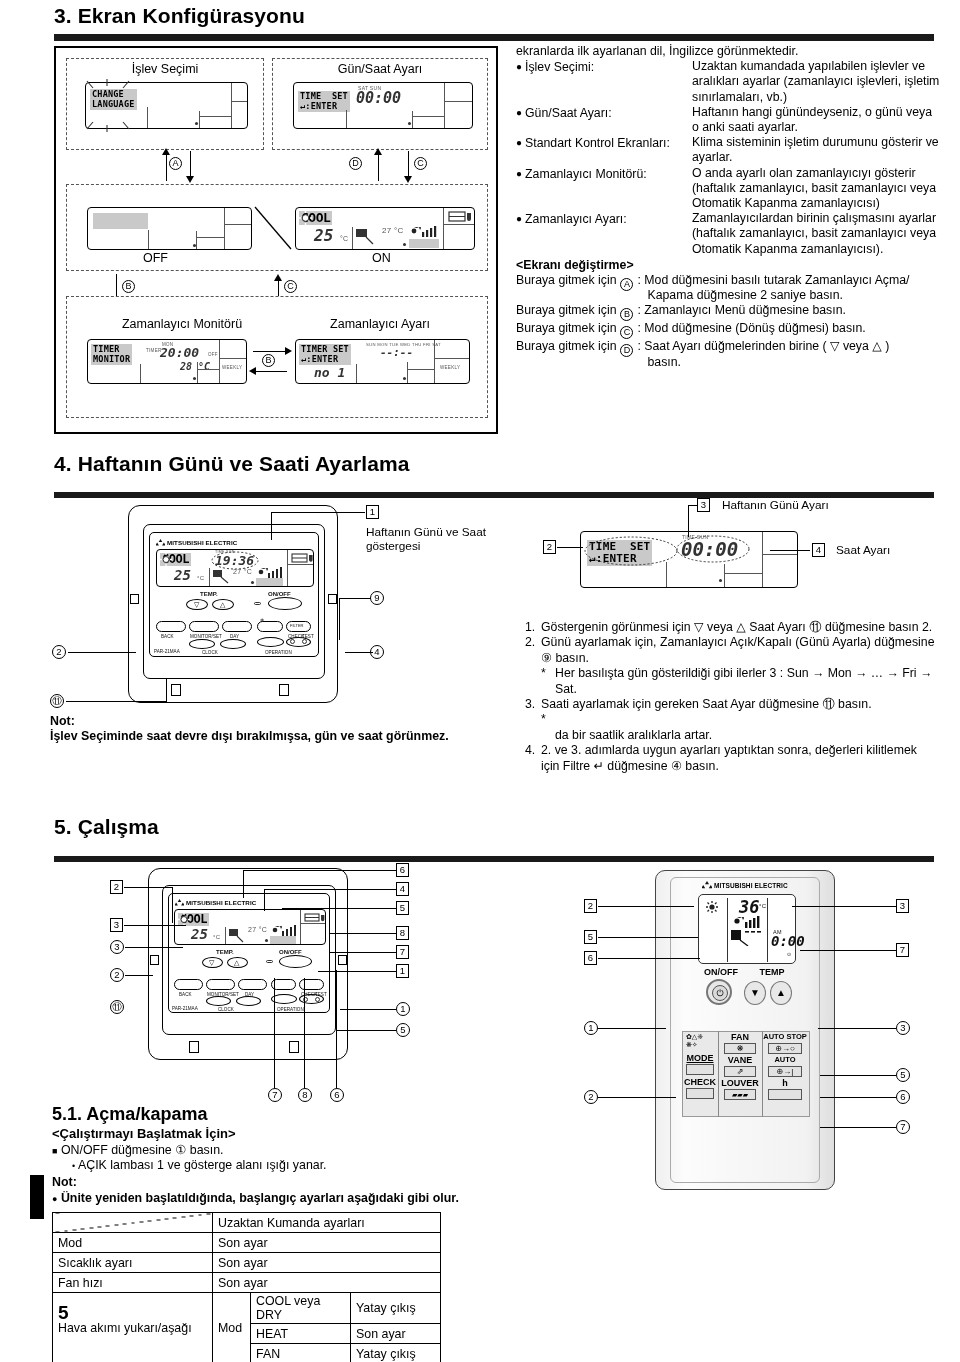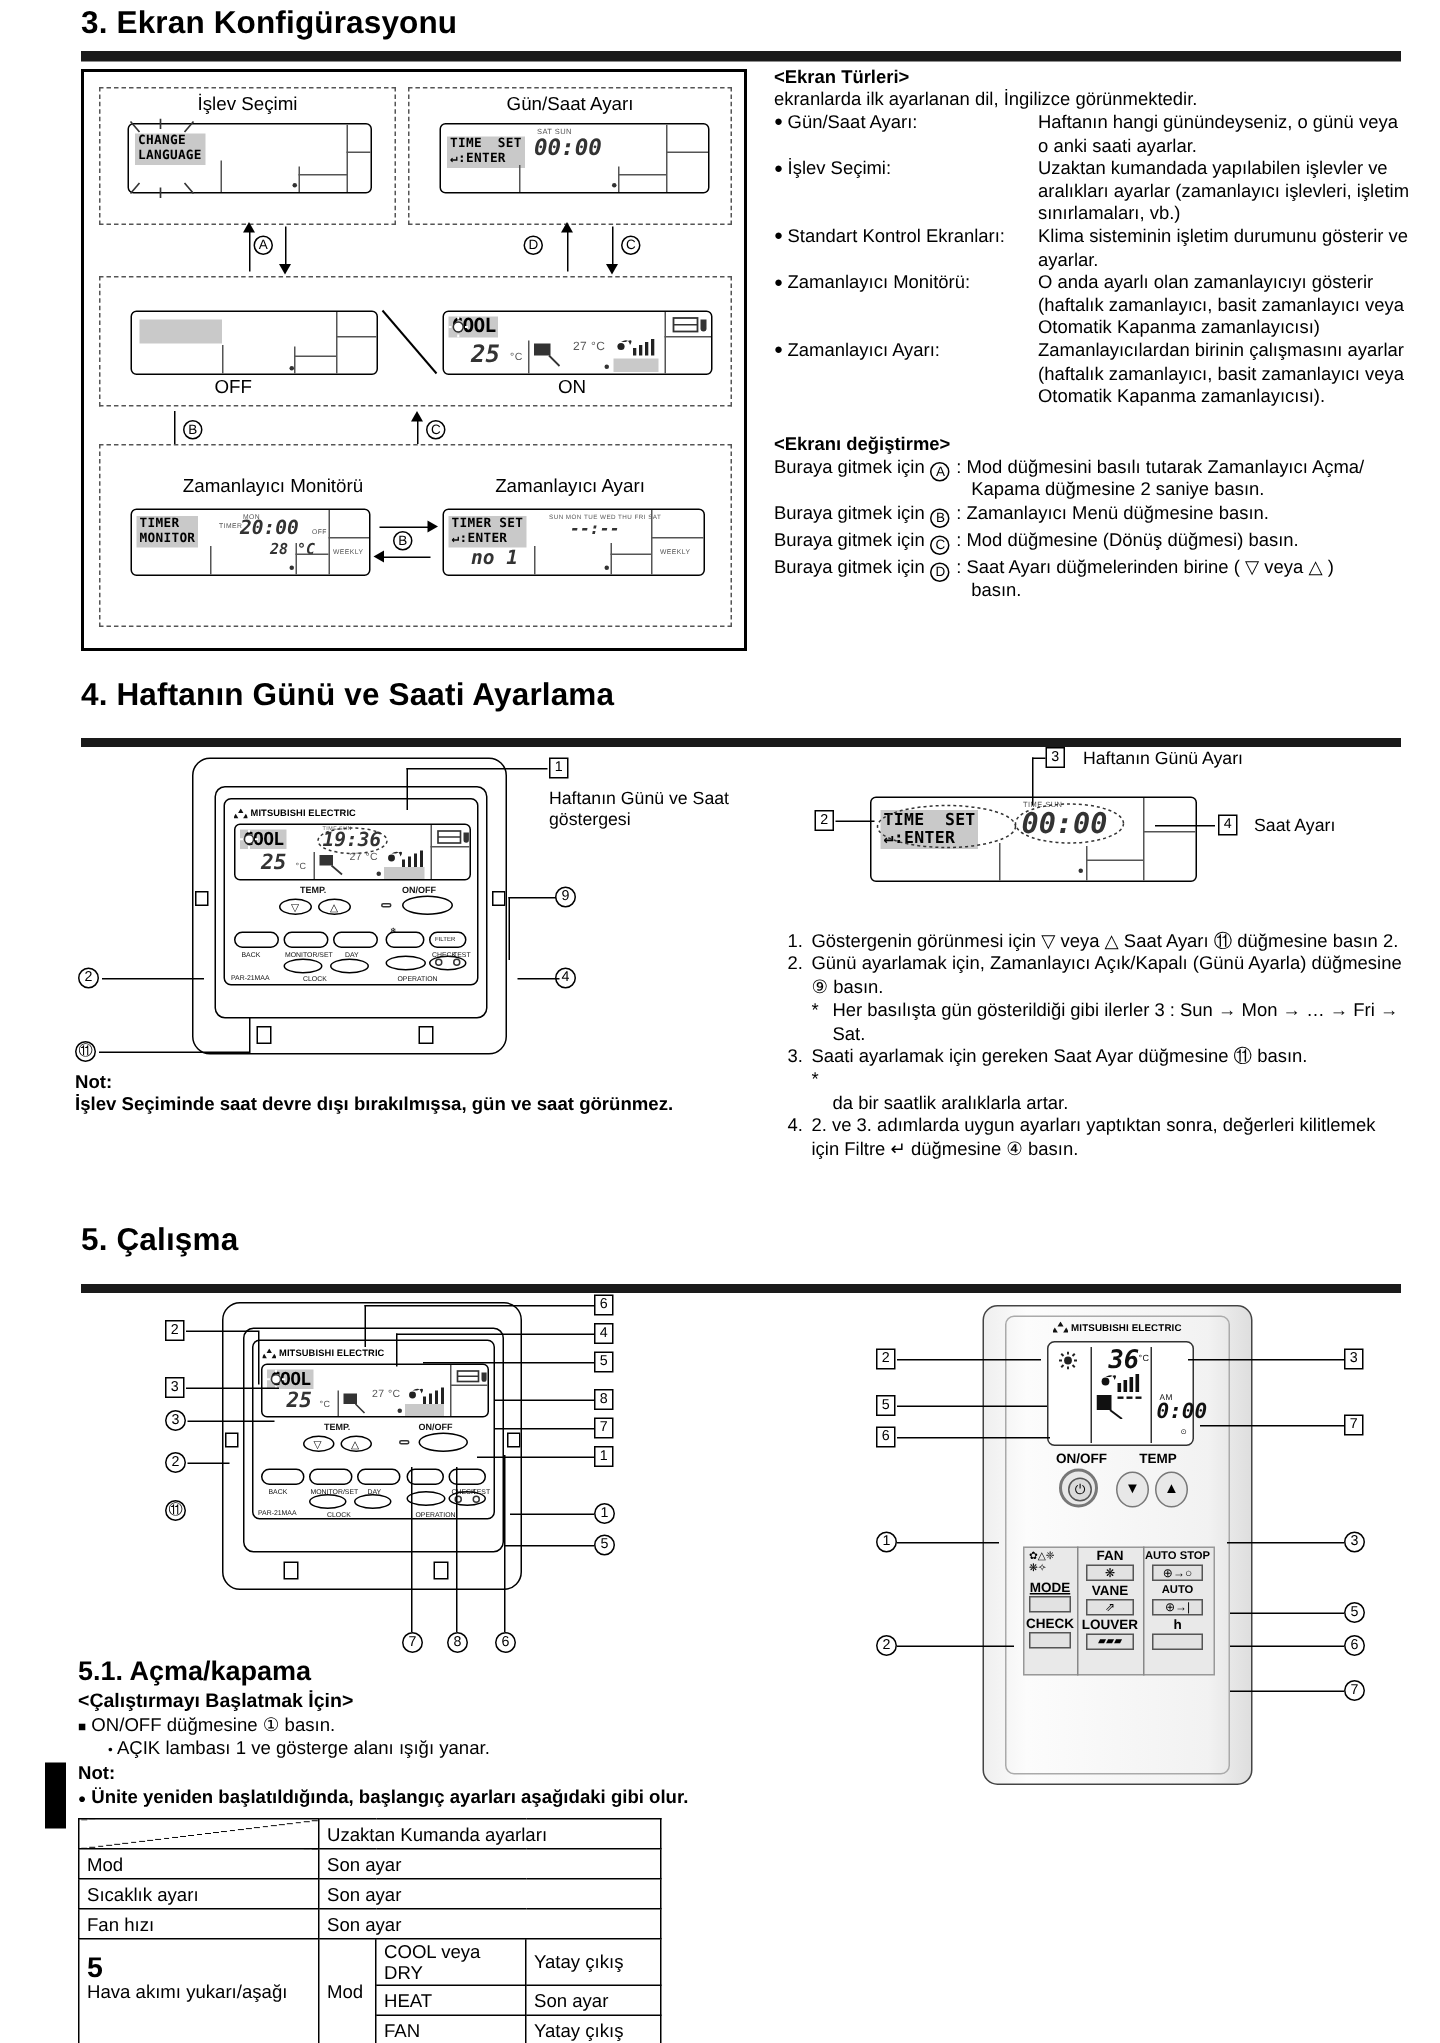--- a/index.html
+++ b/index.html
@@ -331,39 +331,38 @@
         <div class="hdiv" style="left:111px;top:29px;width:27px;"></div>
         <div class="vdiv" style="left:138px;top:0;height:45px;"></div>
         <div class="hdiv" style="left:138px;top:18px;width:37px;"></div>
         <div class="lcd-mini" style="left:144px;top:25px;font-size:4.5px;">WEEKLY</div>
         <div class="lcd-dot" style="left:107px;top:37px;"></div>
       </div>
     </div>
   </div>
 
   <div id="sec3-text">
-    <div class="t-line bold">&lt;Ekran Türleri&gt;</div>
     <div class="t-line">ekranlarda ilk ayarlanan dil, İngilizce görünmektedir.</div>
 
-    <div class="defrow">
-      <div class="lab"><span class="bullet">●</span><span>Gün/Saat Ayarı:</span></div>
-      <div class="val">
-        <div>Haftanın hangi günündeyseniz, o günü veya</div>
-        <div>o anki saati ayarlar.</div>
-      </div>
-    </div>
     <div class="defrow">
       <div class="lab"><span class="bullet">●</span><span>İşlev Seçimi:</span></div>
       <div class="val">
         <div>Uzaktan kumandada yapılabilen işlevler ve</div>
         <div>aralıkları ayarlar (zamanlayıcı işlevleri, işletim</div>
         <div>sınırlamaları, vb.)</div>
       </div>
     </div>
     <div class="defrow">
+      <div class="lab"><span class="bullet">●</span><span>Gün/Saat Ayarı:</span></div>
+      <div class="val">
+        <div>Haftanın hangi günündeyseniz, o günü veya</div>
+        <div>o anki saati ayarlar.</div>
+      </div>
+    </div>
+    <div class="defrow">
       <div class="lab"><span class="bullet">●</span><span>Standart Kontrol Ekranları:</span></div>
       <div class="val">
         <div>Klima sisteminin işletim durumunu gösterir ve</div>
         <div>ayarlar.</div>
       </div>
     </div>
     <div class="defrow">
       <div class="lab"><span class="bullet">●</span><span>Zamanlayıcı Monitörü:</span></div>
       <div class="val">
         <div>O anda ayarlı olan zamanlayıcıyı gösterir</div>
@@ -373,21 +372,21 @@
     </div>
     <div class="defrow">
       <div class="lab"><span class="bullet">●</span><span>Zamanlayıcı Ayarı:</span></div>
       <div class="val">
         <div>Zamanlayıcılardan birinin çalışmasını ayarlar</div>
         <div>(haftalık zamanlayıcı, basit zamanlayıcı veya</div>
         <div>Otomatik Kapanma zamanlayıcısı).</div>
       </div>
     </div>
 
-    <div class="t-line bold" style="margin-top:17px">&lt;Ekranı değiştirme&gt;</div>
+    <div class="t-line bold" style="margin-top:1px">&lt;Ekranı değiştirme&gt;</div>
 
     <div style="display:flex">
       <div style="white-space:nowrap" class="t-line">Buraya gitmek için</div>
       <div style="margin:0 4px"><span class="circ">A</span></div>
       <div class="t-line">
         <div>: Mod düğmesini basılı tutarak Zamanlayıcı Açma/</div>
         <div style="margin-left:10px">Kapama düğmesine 2 saniye basın.</div>
       </div>
     </div>
     <div style="display:flex">

